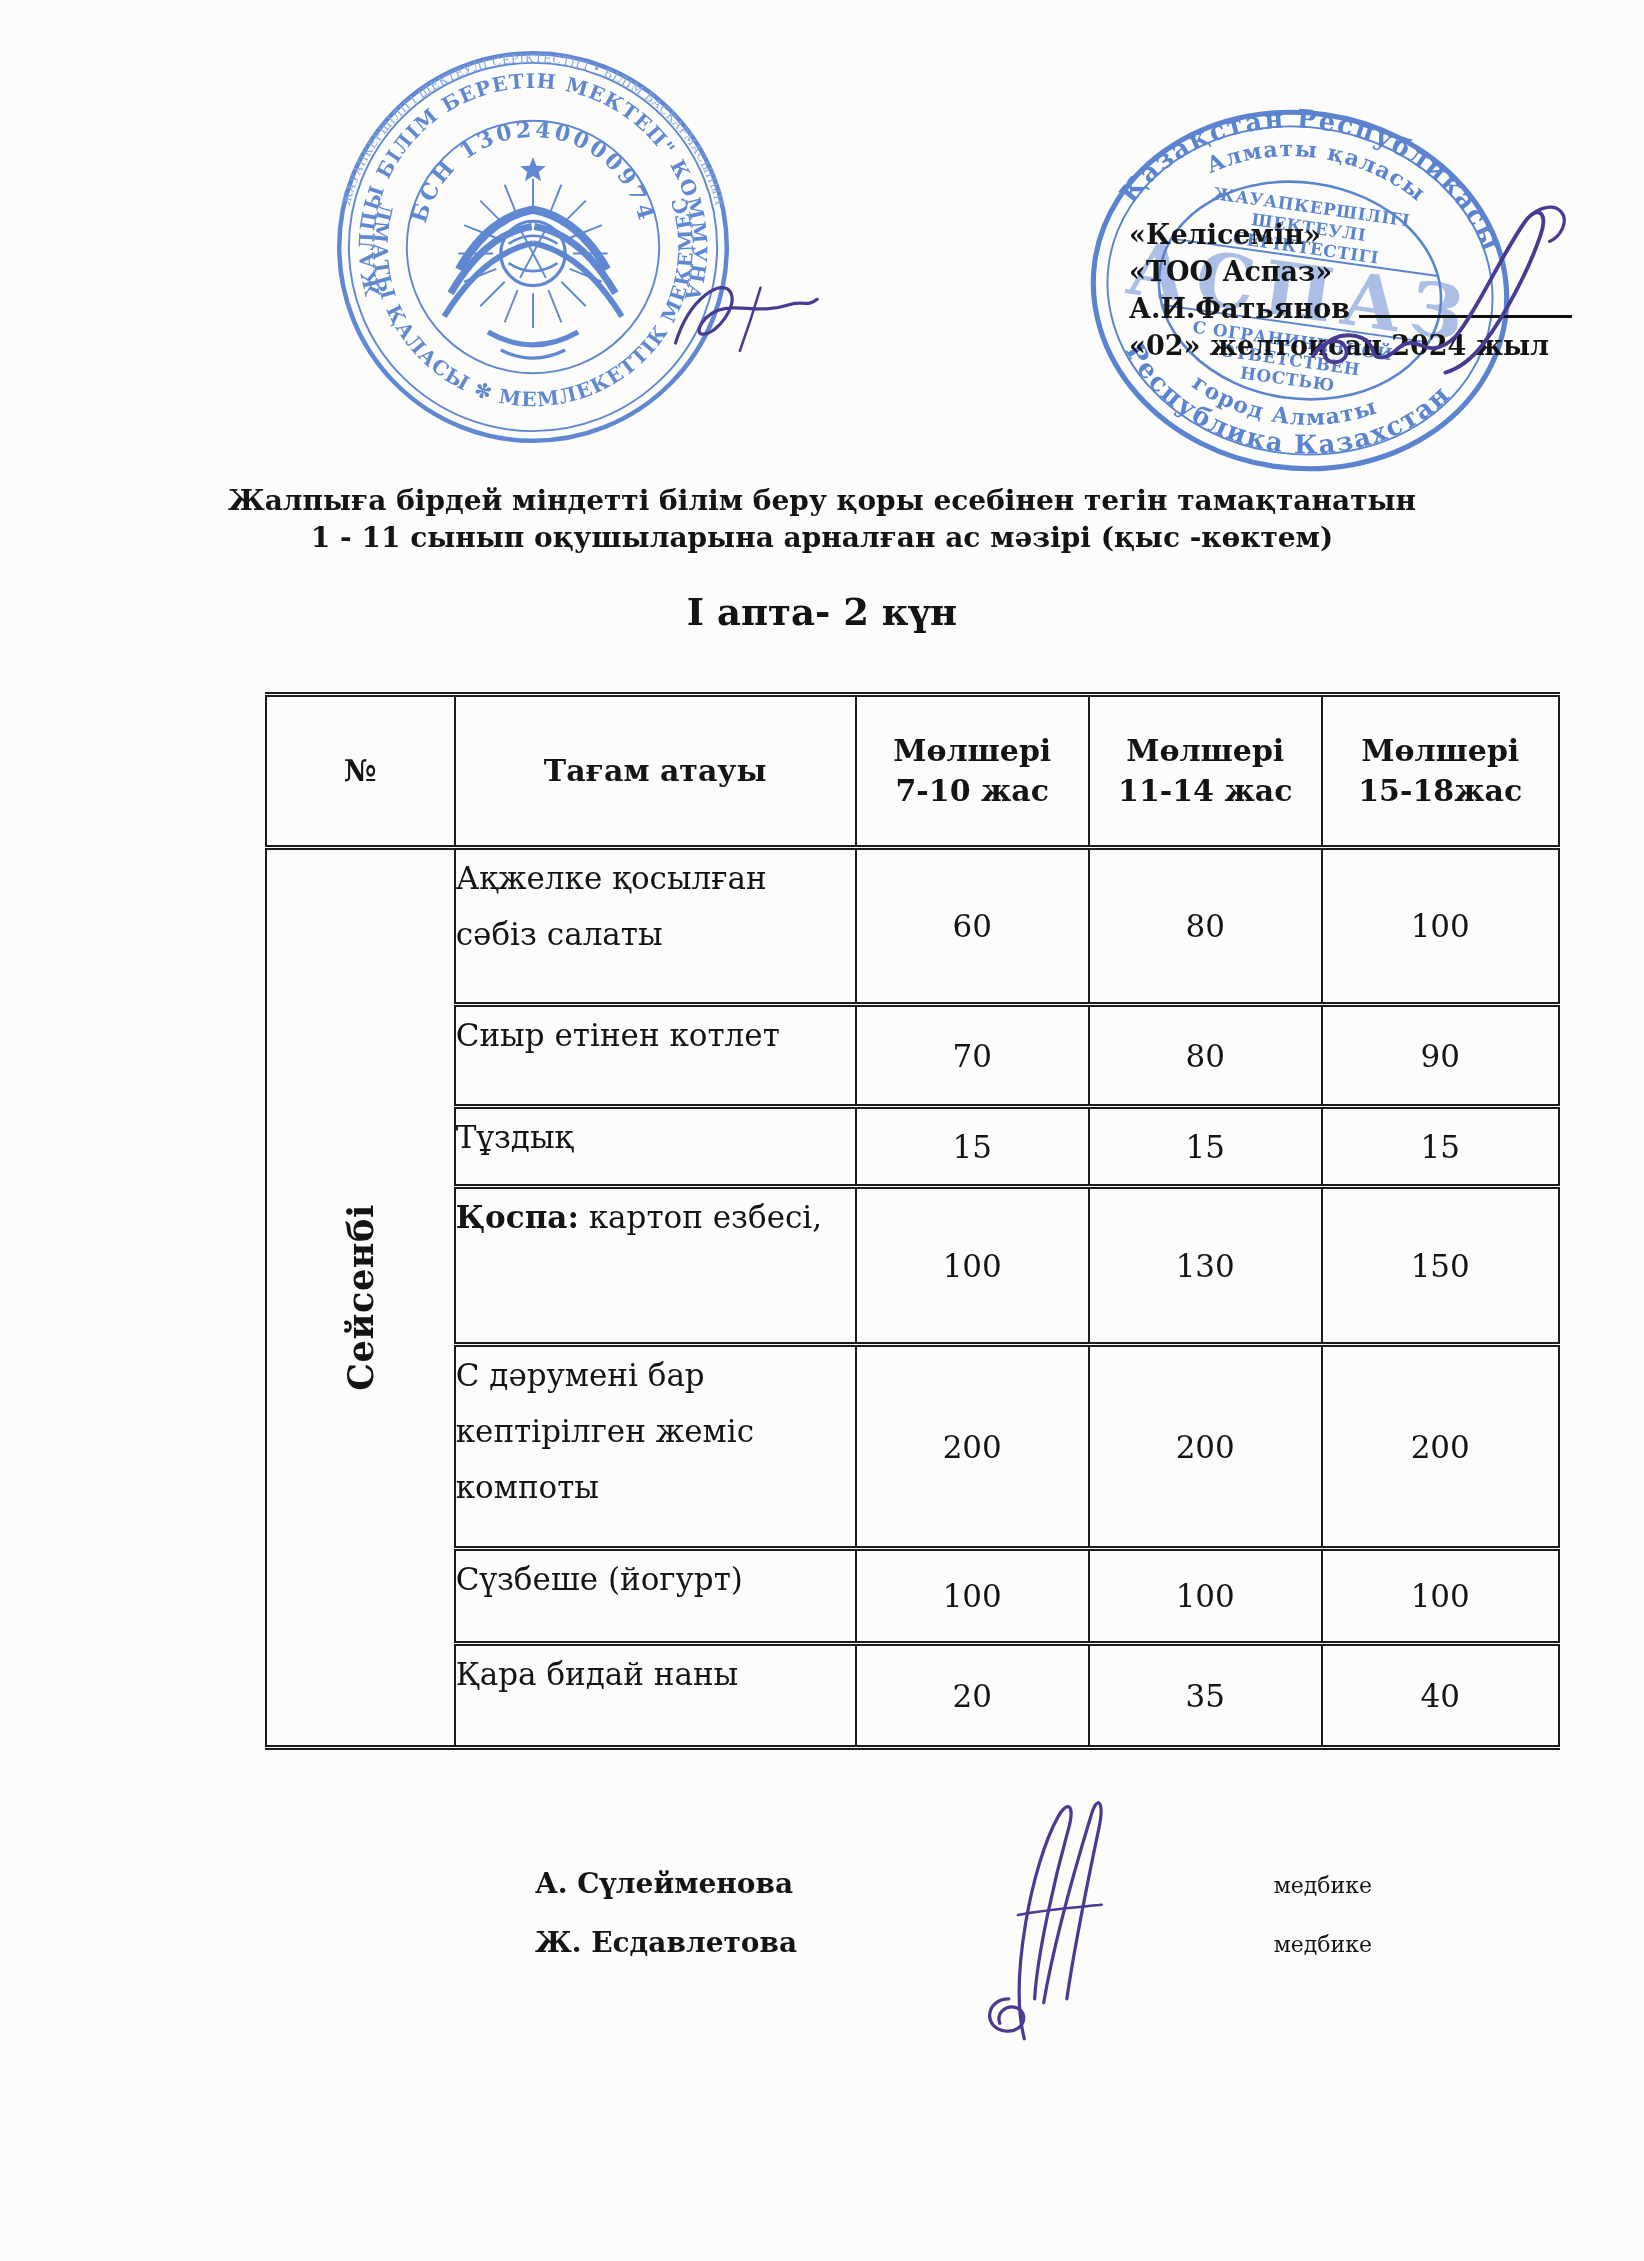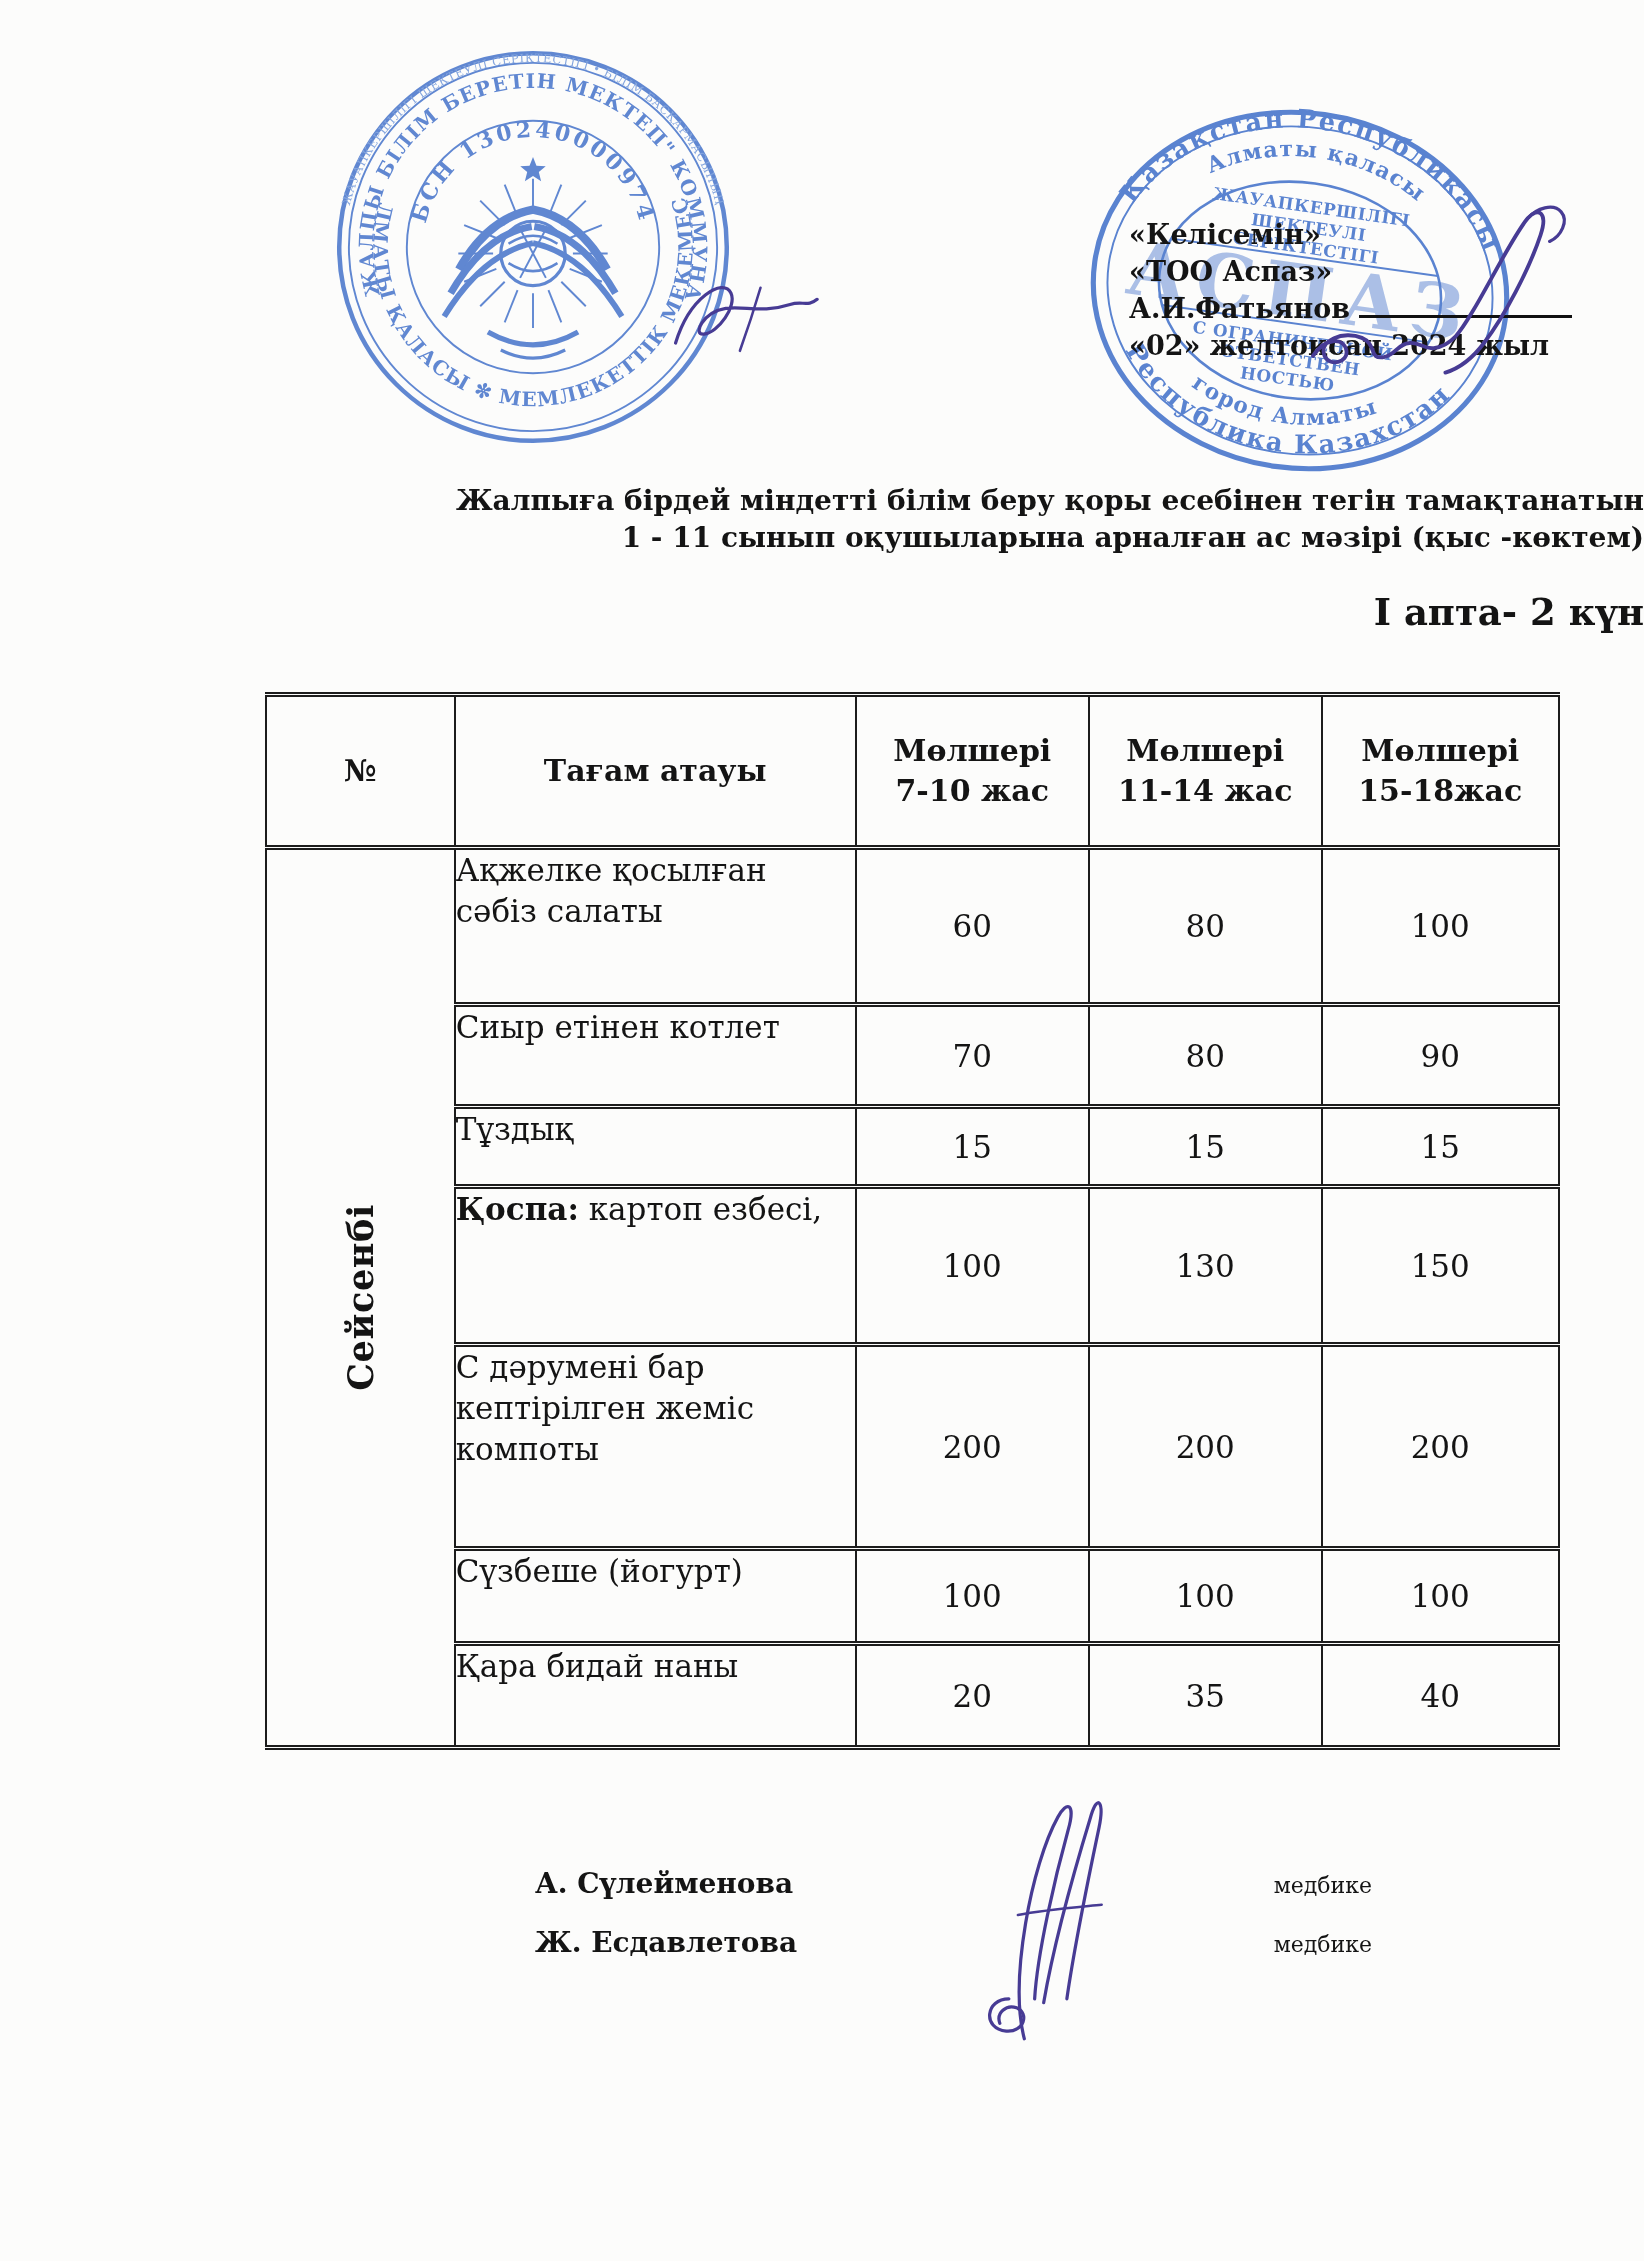--- a/index.html
+++ b/index.html
@@ -12,36 +12,36 @@
     color:#141414;
   }
   
   .approve{position:absolute;font-weight:700;font-size:27px;line-height:37px;white-space:nowrap;z-index:3;}
   .approve.left{left:304px;top:216px;}
   .approve.right{left:1129px;top:216px;}
   .uline{display:inline-block;border-bottom:3.2px solid #101010;height:1.3px;margin-left:9px;}
   .uline.w210{width:132px;}
   .uline.w330{width:213px;}
   
-  .t1,.t2,.week{position:absolute;left:0;width:100%;text-align:right;font-weight:700;z-index:3;}
+  .t1,.t2,.week{position:absolute;left:0;width:100%;text-align:center;font-weight:700;z-index:3;}
   .t1{top:484px;font-size:28px;}
   .t2{top:521px;font-size:28px;}
   .week{top:590px;font-size:37px;}
   
   table.menu{position:absolute;left:265px;top:692px;border-collapse:collapse;table-layout:fixed;z-index:3;background:transparent;}
   table.menu th,table.menu td{
     border-left:2.6px solid #1c1c1c;border-right:2.6px solid #1c1c1c;
     border-top:5.8px double #1c1c1c;border-bottom:5.8px double #1c1c1c;
     padding:0;
   }
   th.hc{font-size:30px;font-weight:700;text-align:center;vertical-align:middle;line-height:1.32;}
   tr.h{height:153px;}
   tr.r1{height:157px;} tr.r2{height:102px;} tr.r3{height:80px;}
   tr.r4{height:158px;} tr.r5{height:204px;} tr.r6{height:95px;} tr.r7{height:104px;}
-  td.dish{font-size:31px;line-height:41px;text-align:left;vertical-align:top;padding:10.3px 41px 5.2px 14px;}
+  td.dish{font-size:31px;line-height:56px;text-align:left;vertical-align:top;padding:10.3px 41px 5.2px 14px;}
   td.dish b{font-weight:700;}
   td.qty{font-size:31px;text-align:center;vertical-align:middle;}
   td.day-cell{vertical-align:middle;text-align:center;}
   .rot{display:inline-block;transform:rotate(-90deg);white-space:nowrap;font-weight:700;font-size:35px;letter-spacing:0.6px;}
   
   .sig-row{position:absolute;left:535px;width:837px;display:flex;justify-content:space-between;align-items:baseline;z-index:3;}
   .sig-row.one{top:1867px;} .sig-row.two{top:1926px;}
   .sig-name{font-weight:700;font-size:28px;white-space:nowrap;}
   .sig-role{font-weight:400;font-size:22px;white-space:nowrap;}
   

